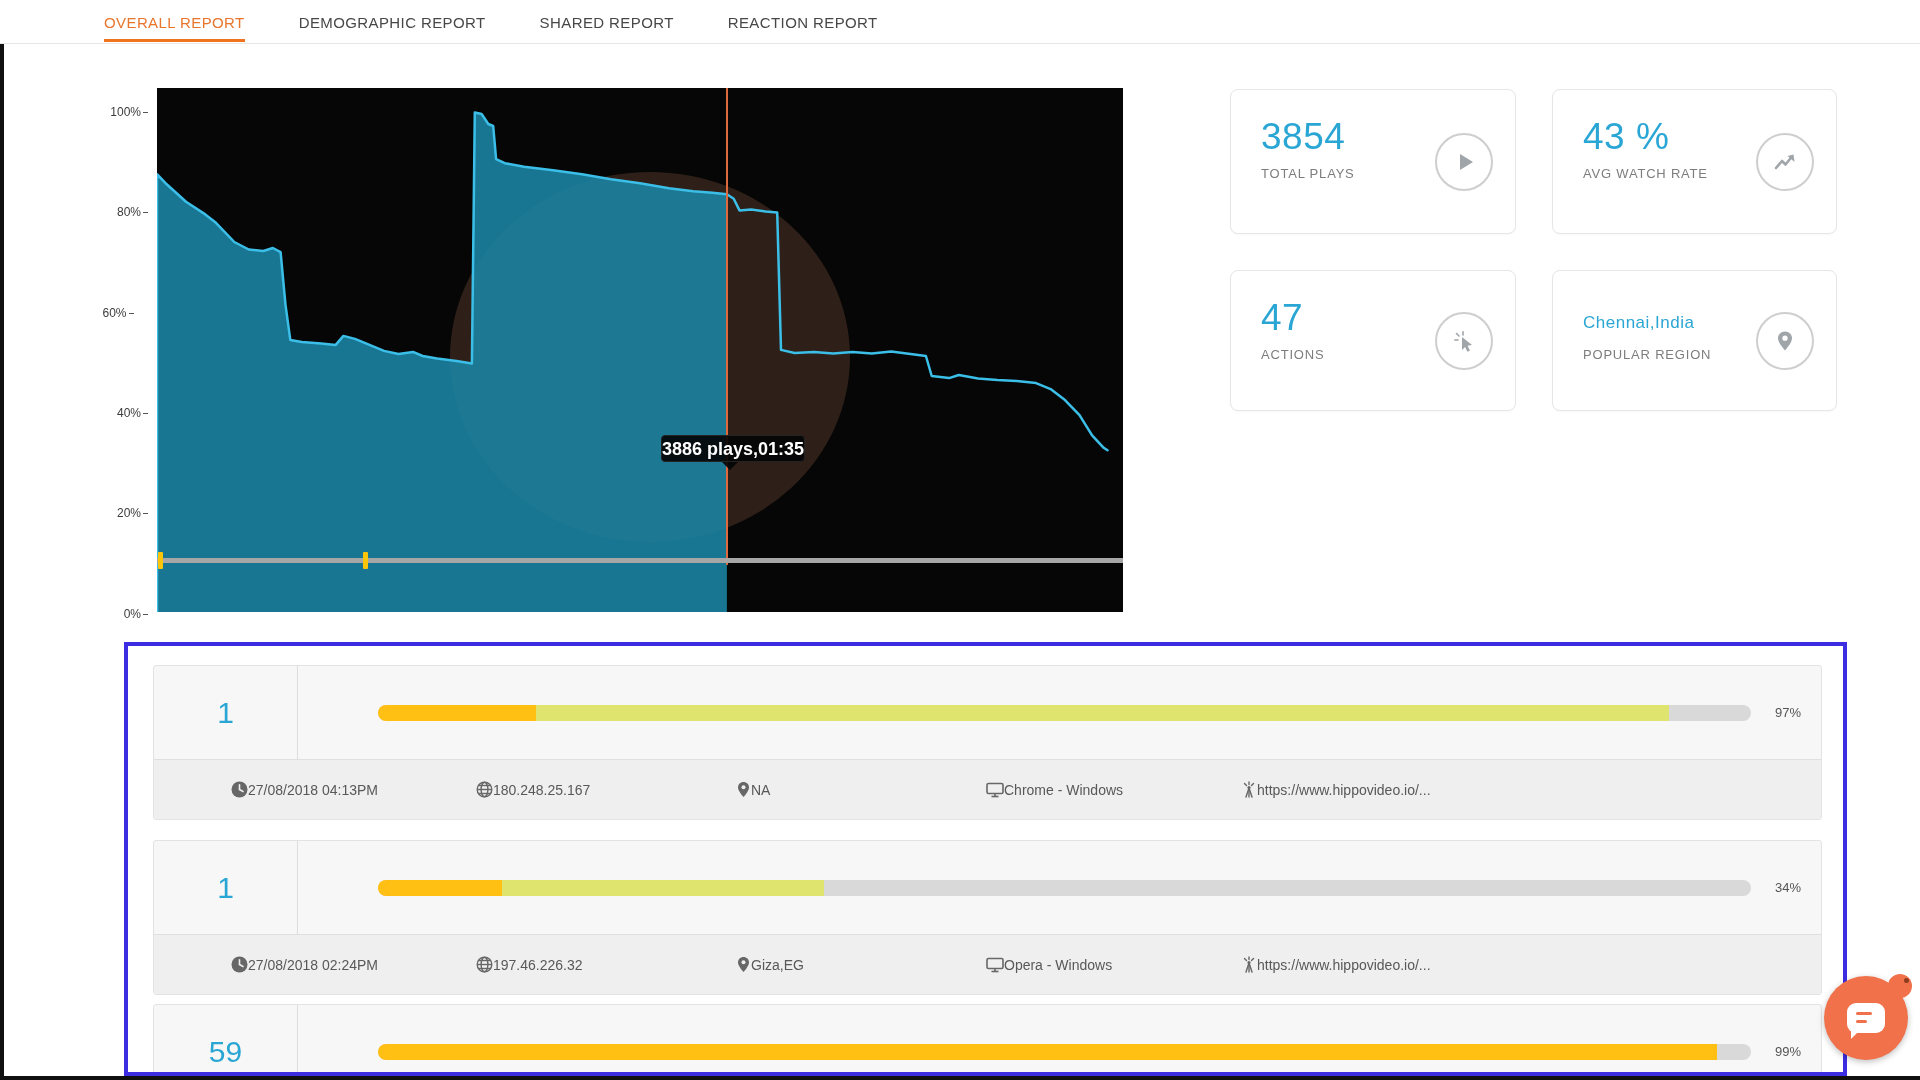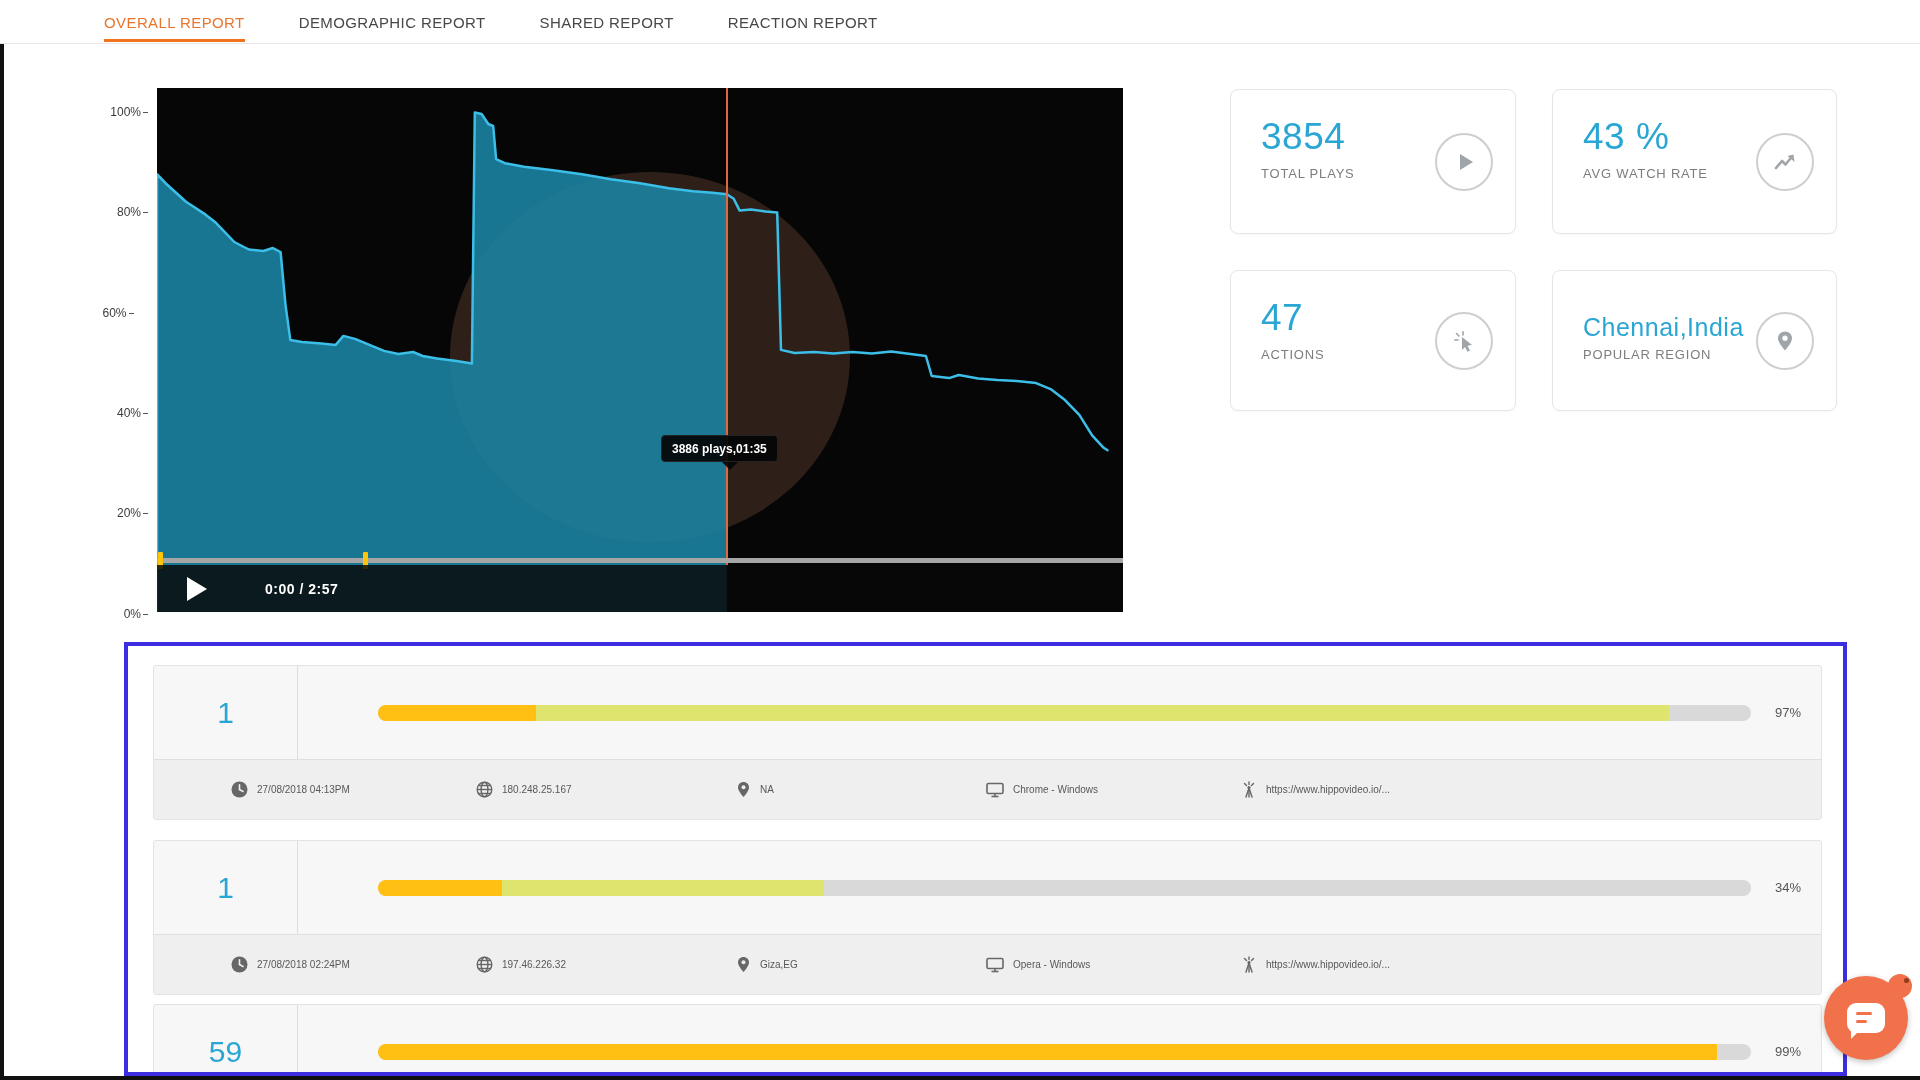--- a/index.html
+++ b/index.html
@@ -23,23 +23,23 @@
   .tab.active::after { content:""; position:absolute; left:0; right:0; bottom:2px;
                        height:3px; background:#f0741f; }
 
   
   .video { position:absolute; left:157px; top:88px; width:966px; height:524px;
            background:#060606; overflow:hidden; }
   .vid-circle { position:absolute; left:293px; top:84px; width:400px; height:370px;
                 border-radius:50%; background:rgba(130,88,66,.32); }
   .curve-svg { position:absolute; left:0; top:0; }
   .playhead { position:absolute; top:0; width:2px; height:477px; background:#dd6a3e; }
-  .tooltip { position:absolute; top:347px; height:27px; padding:0 10px;
+  .tooltip { position:absolute; top:347px; height:27px; padding:0 0;
              background:rgba(5,5,5,.92); border:1px solid #222; border-radius:4px;
-             color:#fff; font-size:12px; font-weight:bold; line-height:26px; white-space:nowrap; }
+             color:#fff; font-size:18px; font-weight:bold; line-height:26px; white-space:nowrap; }
   .tooltip::after { content:""; position:absolute; left:60px; top:26px;
                     border:8px solid transparent; border-top-color:rgba(5,5,5,.92); }
   .seekbar { position:absolute; left:0; top:470px; width:966px; height:5px; background:#a6a6a6; }
   .seek-marker { position:absolute; top:464px; width:5px; height:17px;
                  background:#fdc50a; border-radius:1px; }
   .controlbar { position:absolute; left:0; top:477px; width:966px; height:47px;
                 background:rgba(8,8,8,.84); display:flex; align-items:center; }
   .play-btn { width:0; height:0; border-left:20px solid #fff; border-top:12px solid transparent;
               border-bottom:12px solid transparent; margin-left:30px; cursor:pointer; }
   .time-text { color:#fff; font-size:14px; font-weight:bold; letter-spacing:.5px; margin-left:58px; }
@@ -51,21 +51,21 @@
   .yt0{top:105px;} .yt1{top:205px;} .yt2{top:306px;text-align:center;} .yt3{top:406px;} .yt4{top:506px;} .yt5{top:607px;}
 
   
   .cards { position:absolute; left:1230px; top:89px; display:grid;
            grid-template-columns:286px 285px; grid-template-rows:145px 141px 141px;
            column-gap:28px; row-gap:51px;gap:36px; }
   .card { background:#fff; border:1px solid #e6e6e6; border-radius:8px; position:relative;
           box-shadow:0 1px 2px rgba(0,0,0,.03); }
   .card .val { position:absolute; left:30px; top:26px; font-size:37px; font-weight:300;
                color:#2aa6d4; letter-spacing:.5px; }
-  .card .val.small { font-size:25px; top:42px; font-weight:400; }
+  .card .val.small { font-size:17px; top:42px; font-weight:400; }
   .card .lbl { position:absolute; left:30px; top:76px; font-size:13px; color:#7d7d7d;
                letter-spacing:.8px; }
   .card .icirc { position:absolute; right:22px; top:50%; margin-top:-29px; width:58px; height:58px;
                  border:2px solid #cecece; border-radius:50%; display:flex;
                  align-items:center; justify-content:center; }
   .icirc svg { display:block; }
 
   
   .bluebox { position:absolute; left:124px; top:642px; width:1723px; height:434px;
              border:4px solid #3d2de2; background:#fff; overflow:hidden; }
@@ -76,21 +76,21 @@
              align-items:center; justify-content:center; }
   .numcell span { font-size:30px; color:#2aa6d4; }
   .barregion { flex:1; display:flex; align-items:center; padding-left:80px; }
   .bartrack { width:1373px; height:16px; background:#d9d9d9; border-radius:8px;
               overflow:hidden; display:flex; }
   .seg-orange { height:16px; background:#ffc013; }
   .seg-lime { height:16px; background:#dfe46f; }
   .pctlbl { margin-left:24px; font-size:13px; color:#555; }
   .vrow-details { height:60px; background:#f0efef; border-top:1px solid #dfdfdf;
                   display:flex; align-items:center; padding-left:77px; }
-  .ditem { display:flex; align-items:center; gap:9px; font-size:10px; color:#585858; }
+  .ditem { display:flex; align-items:flex-end; font-size:14px; color:#585858; }
   .ditem svg { flex:none; }
   .dw1{width:245px;} .dw2{width:260px;} .dw3{width:250px;} .dw4{width:255px;}
   .r0{top:19px;} .r1{top:194px;} .r2{top:358px;}
 
   
   .chat { position:absolute; left:1824px; top:976px; width:84px; height:84px; z-index:20; }
   .chat-blob { position:absolute; left:0; top:0; width:84px; height:84px; border-radius:50%;
                background:#f0714a; display:flex; align-items:center; justify-content:center;
                cursor:pointer; box-shadow:0 2px 6px rgba(0,0,0,.25); }
   .chat-badge { position:absolute; right:-4px; top:-2px; width:24px; height:24px;
@@ -133,24 +133,20 @@
     <div class="vid-circle"></div>
     <svg class="curve-svg" width="966" height="524" viewBox="0 0 966 524">
       <path d="M0,524 L0.0,86.2 L9.7,96.3 L29.0,113.8 L48.3,126.4 L58.0,133.9 L77.3,154.0 L91.8,161.5 L106.3,163.0 L115.9,160.0 L123.6,164.1 L128.5,216.8 L133.3,251.9 L144.9,253.9 L164.2,255.4 L178.7,256.9 L186.4,247.9 L198.0,250.9 L212.5,256.9 L227.0,262.9 L241.5,266.0 L256.0,263.9 L265.7,268.0 L280.1,270.5 L299.5,273.0 L314.9,275.5 L317.8,24.5 L324.6,26.0 L331.3,36.0 L336.2,38.0 L339.1,71.2 L347.8,75.2 L367.1,78.7 L396.1,82.2 L425.0,86.2 L454.0,91.3 L483.0,95.3 L512.0,100.3 L536.1,103.3 L555.4,104.8 L569.9,106.3 L569.9,524 Z" fill="#1b7f9d" fill-opacity="0.93" stroke="none"></path>
       <path d="M0,524 L0.0,86.2 L0.0,86.2 L9.7,96.3 L29.0,113.8 L48.3,126.4 L58.0,133.9 L77.3,154.0 L91.8,161.5 L106.3,163.0 L115.9,160.0 L123.6,164.1 L128.5,216.8 L133.3,251.9 L144.9,253.9 L164.2,255.4 L178.7,256.9 L186.4,247.9 L198.0,250.9 L212.5,256.9 L227.0,262.9 L241.5,266.0 L256.0,263.9 L265.7,268.0 L280.1,270.5 L299.5,273.0 L314.9,275.5 L317.8,24.5 L324.6,26.0 L331.3,36.0 L336.2,38.0 L339.1,71.2 L347.8,75.2 L367.1,78.7 L396.1,82.2 L425.0,86.2 L454.0,91.3 L483.0,95.3 L512.0,100.3 L536.1,103.3 L555.4,104.8 L569.9,106.3 L576.7,110.8 L582.5,122.4 L594.1,121.4 L608.6,123.4 L620.2,124.4 L624.0,261.9 L637.6,265.0 L656.9,263.9 L676.2,265.5 L695.5,263.9 L714.8,265.5 L734.2,263.4 L753.5,266.0 L768.9,268.0 L774.7,288.0 L792.1,290.1 L801.8,287.0 L821.1,290.6 L840.4,292.1 L859.7,293.1 L879.1,295.1 L893.6,301.1 L908.0,312.1 L922.5,327.2 L935.1,347.3 L946.7,359.8 L950.5,362.3" fill="none" stroke="#3bbfe8" stroke-width="2.5" stroke-linejoin="round" stroke-linecap="round"></path>
     </svg>
     <div class="playhead" style="left: 569px;"></div>
     <div class="tooltip" style="left: 504px;">3886 plays,01:35</div>
     <div class="seekbar"></div>
     <div class="seek-marker" style="left: 1px;"></div>
     <div class="seek-marker" style="left: 206px;"></div>
-    <div class="controlbar">
-      <div class="play-btn"></div>
-      <div class="time-text">0:00 / 2:57</div>
-    </div>
   </div>
 
   <div class="cards">
     <div class="card">
       <div class="val">3854</div>
       <div class="lbl">TOTAL PLAYS</div>
       <div class="icirc">
         <svg width="24" height="24">
             <polygon points="8,4 21,12 8,20" fill="#a0a5aa"></polygon>
           </svg>

